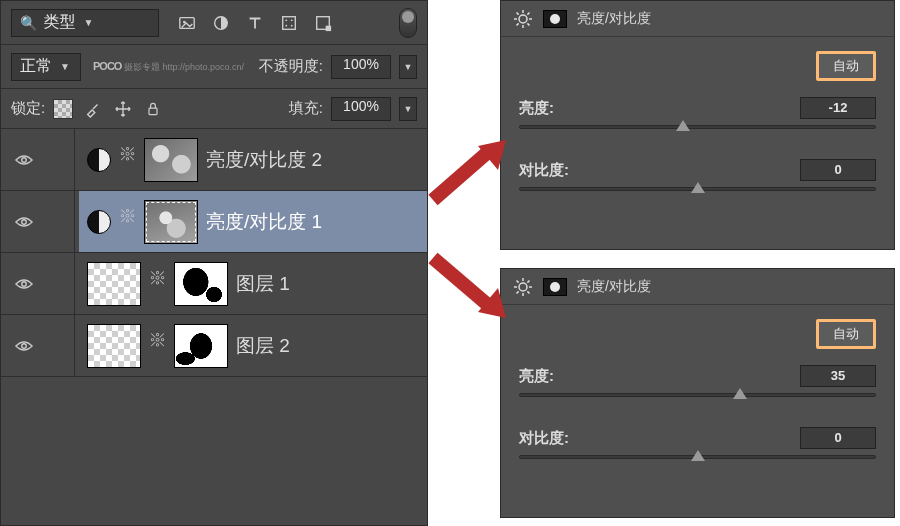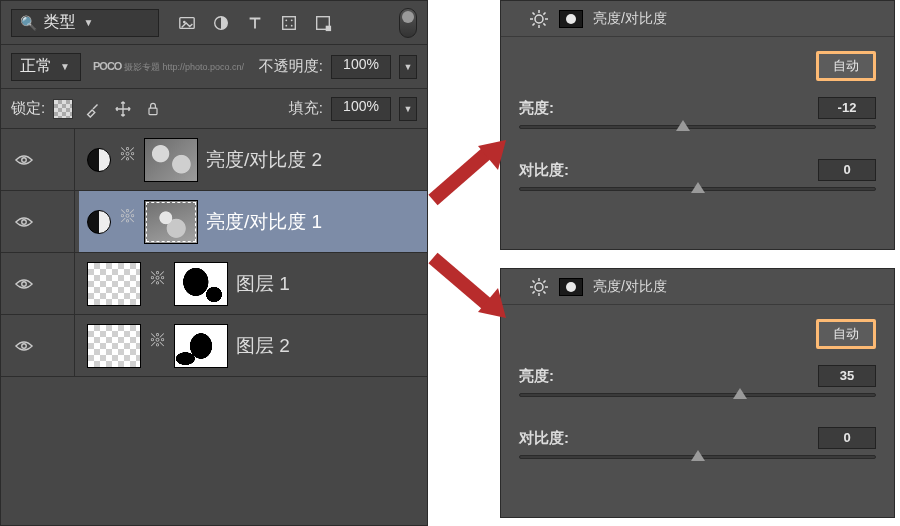--- a/index.html
+++ b/index.html
@@ -129,38 +129,38 @@
   }
 
   
   .adj-panel {
     position:absolute; width:395px; height:250px;
     background:#4f4f4f; border:1px solid #2b2b2b;
   }
   .adj-top { left:500px; top:0; }
   .adj-bot { left:500px; top:268px; }
 
-  .adj-head { display:flex; align-items:center; gap:10px; height:36px; padding:0 28px; border-bottom:1px solid #3a3a3a; }
+  .adj-head { display:flex; align-items:center; gap:10px; height:36px; padding:0 12px; border-bottom:1px solid #3a3a3a; }
   .sun-icon { width:20px; height:20px; }
   .sun-icon svg { stroke:#dcdcdc; fill:none; stroke-width:1.5; }
   .mask-icon { width:24px; height:18px; background:#1a1a1a; border:1px solid #000; display:flex; align-items:center; justify-content:center; }
   .mask-icon::after { content:""; width:10px; height:10px; border-radius:50%; background:#e8e8e8; }
   .adj-title { color:#ddd; font-size:14px; }
 
   .adj-body { padding:14px 18px 0 18px; }
   .auto-row { display:flex; justify-content:flex-end; margin-bottom:16px; }
   .btn-auto {
     background:#5c5c5c; border:3px solid #fdba74; color:#e6e6e6;
     padding:3px 14px; font-size:13px; border-radius:2px;
   }
   .slider-block { margin-bottom:30px;font-weight:bold; }
   .slider-label-row { display:flex; justify-content:space-between; align-items:center; margin-bottom:6px; }
   .slbl { color:#dcdcdc; font-size:15px; }
   .sval {
-    width:58px; height:22px; background:#3c3c3c; border:1px solid #222;
+    width:76px; height:22px; background:#3c3c3c; border:1px solid #222;
     color:#e6e6e6; text-align:center; font-size:13px; line-height:20px;
   }
   .track { height:4px; background:#3a3a3a; border:1px solid #2a2a2a; position:relative; border-radius:2px; }
   .thumb-handle {
     position:absolute; top:-6px; width:0; height:0;
     border-left:7px solid transparent; border-right:7px solid transparent; border-bottom:11px solid #9a9a9a;
     transform:translateX(-7px);
   }
 
   

